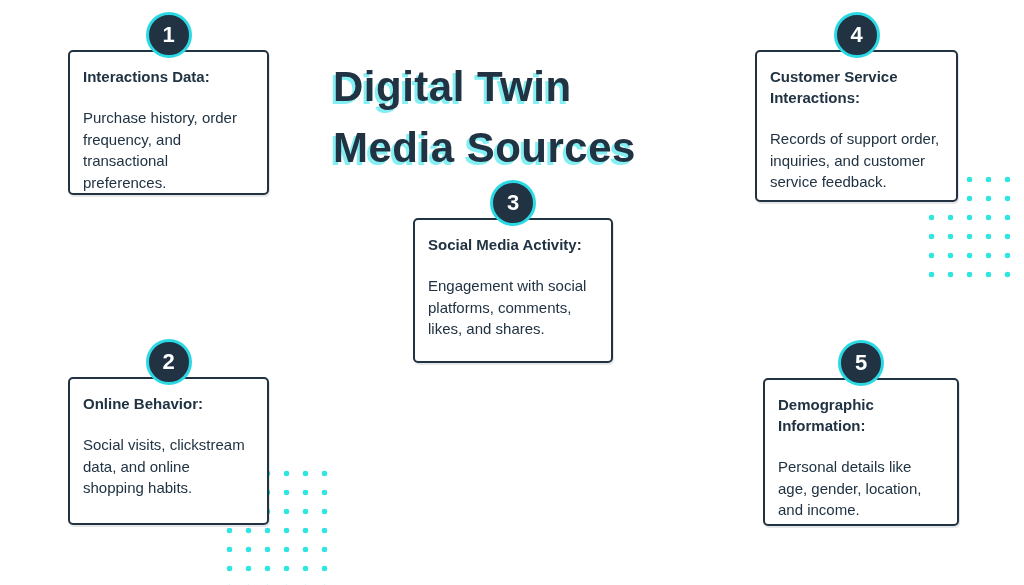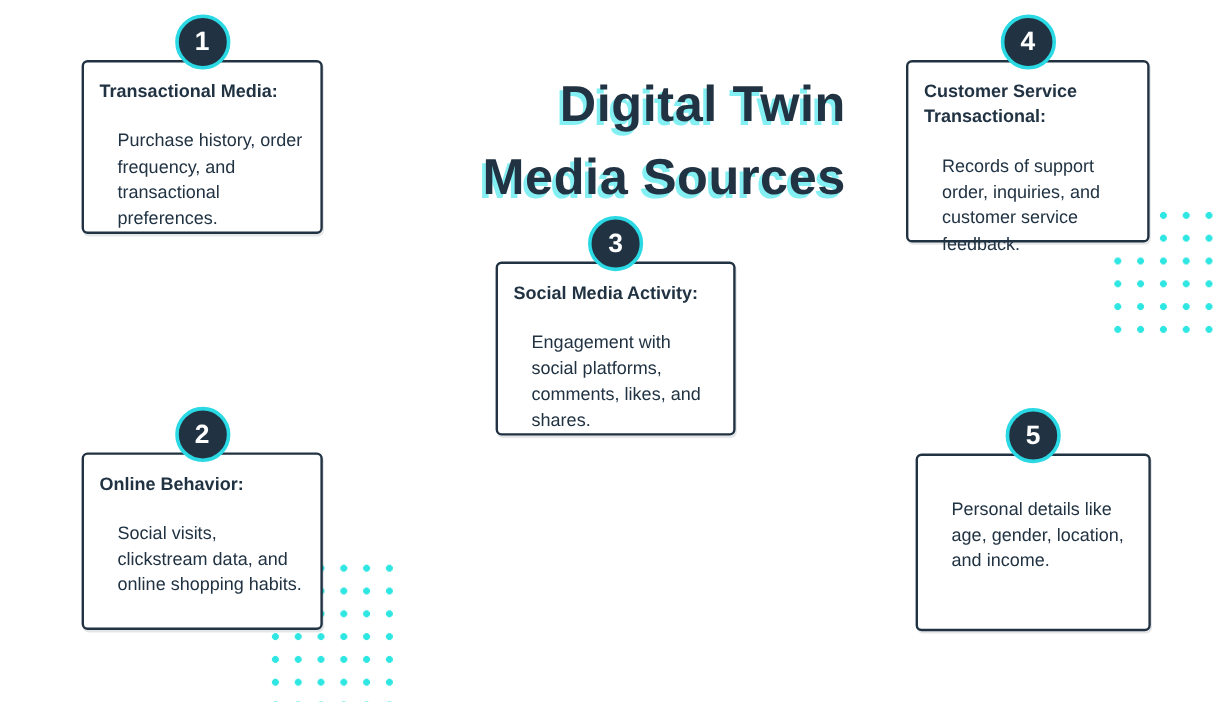--- a/index.html
+++ b/index.html
@@ -14,21 +14,21 @@
     height: 585px;
     background: #ffffff;
     overflow: hidden;
   }
   
   .title {
     position: absolute;
     left: 333px;
     top: 28px;
     width: 372px;
-    text-align: right;
+    text-align: left;
     color: #213343;
     font-size: 42px;
     font-weight: 700;
     line-height: 61px;
     letter-spacing: 0.5px;
     text-shadow: -3px 3px 0 rgba(111, 236, 240, 0.85);
     z-index: 1;
   }
   
   .dots {
@@ -52,21 +52,21 @@
     box-shadow: 1px 2px 0 rgba(33, 51, 67, 0.12);
     z-index: 2;
   }
   .card .heading {
     margin: 0;
     font-size: 15px;
     font-weight: 700;
     line-height: 21px;
   }
   .card .body {
-    margin: 20px 0 0 15px;
+    margin: 20px 0 0 0;
     font-size: 15px;
     font-weight: 400;
     line-height: 21.5px;
   }
   .badge {
     position: absolute;
     left: 50%;
     top: -40px;
     transform: translateX(-50%);
     width: 40px;
@@ -95,40 +95,41 @@
   <div class="dots dots-right"></div>
   <div class="dots dots-bottom-left"></div>
 
   <h1 class="title">
     <span>Digital Twin</span><br>
     <span>Media Sources</span>
   </h1>
 
   <div class="card card-1">
     <div class="badge">1</div>
-    <p class="heading">Transactional Media:</p>
+    <p class="heading">Interactions Data:</p>
     <p class="body">Purchase history, order frequency, and transactional preferences.</p>
   </div>
 
   <div class="card card-2">
     <div class="badge">2</div>
     <p class="heading">Online Behavior:</p>
     <p class="body">Social visits, clickstream data, and online shopping habits.</p>
   </div>
 
   <div class="card card-3">
     <div class="badge">3</div>
     <p class="heading">Social Media Activity:</p>
     <p class="body">Engagement with social platforms, comments, likes, and shares.</p>
   </div>
 
   <div class="card card-4">
     <div class="badge">4</div>
-    <p class="heading">Customer Service Transactional:</p>
+    <p class="heading">Customer Service Interactions:</p>
     <p class="body">Records of support order, inquiries, and customer service feedback.</p>
   </div>
 
   <div class="card card-5">
     <div class="badge">5</div>
+    <p class="heading">Demographic Information:</p>
     <p class="body">Personal details like age, gender, location, and income.</p>
   </div>
 
 </div>
 
 </body></html>

